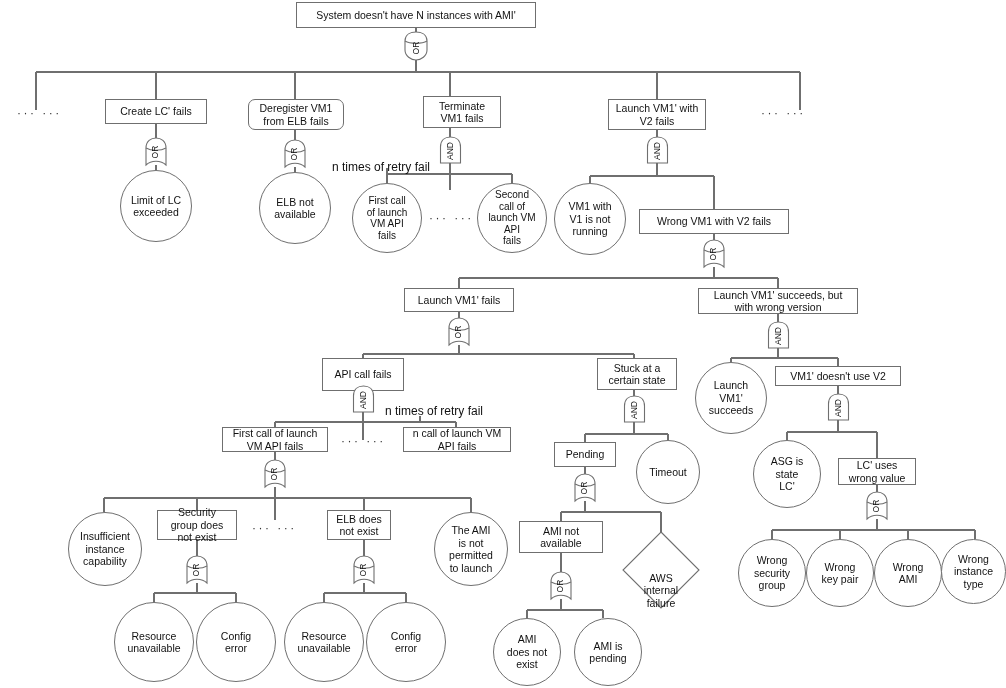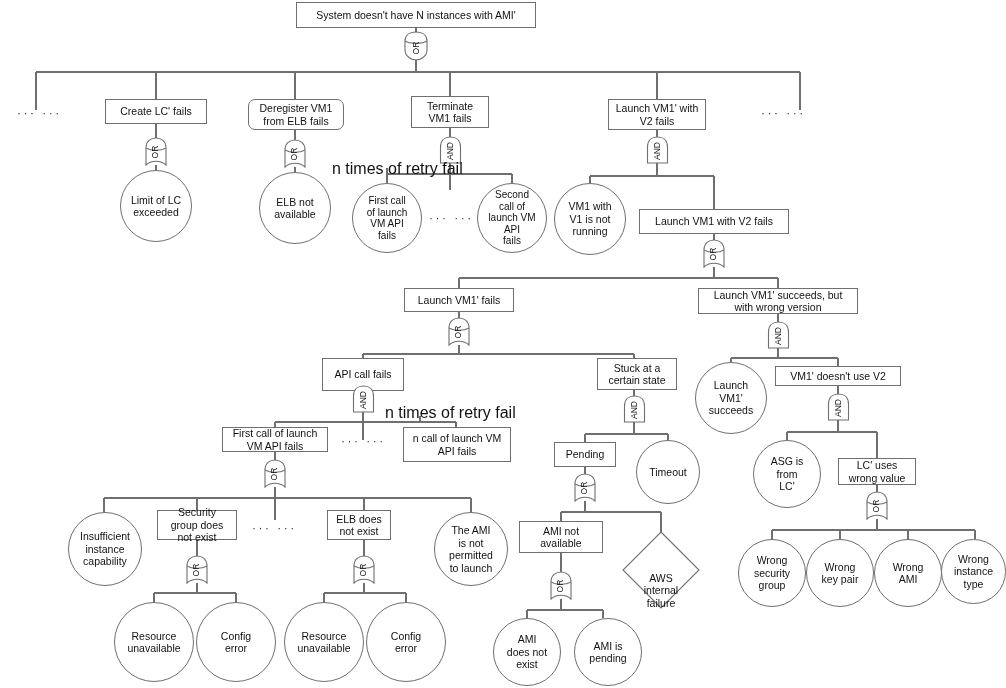--- a/index.html
+++ b/index.html
@@ -8,21 +8,21 @@
   svg#wires{position:absolute;left:0;top:0;width:1006px;height:688px;}
   .node{position:absolute;box-sizing:border-box;display:flex;align-items:center;justify-content:center;
         text-align:center;color:#111;font-size:10.5px;line-height:12.5px;}
   .box{border:1px solid #6f6f6f;background:#fff;padding:1px 3px;}
   .circle{border:1px solid #6f6f6f;border-radius:50%;background:#fff;}
   .diamond-wrap{position:absolute;}
   .diamond{position:absolute;left:0;top:0;width:100%;height:100%;}
   .diamond-txt{position:absolute;left:0;top:0;width:100%;height:100%;display:flex;
                align-items:center;justify-content:center;text-align:center;
                font-size:10.5px;line-height:12.5px;color:#111;}
-  .elab{position:absolute;font-size:16px;color:#111;white-space:nowrap;}
+  .elab{position:absolute;font-size:12px;color:#111;white-space:nowrap;}
   .ell{position:absolute;font-size:12px;letter-spacing:2.5px;color:#333;white-space:nowrap;}
   .gate{position:absolute;}
   .gate svg{display:block;overflow:visible;}
   .gatelabel{font-size:8.5px;fill:#111;font-family:"Liberation Sans",sans-serif;}
 </style>
 </head>
 <body>
 
 <div id="stage">
 
@@ -183,21 +183,21 @@
       <path d="M2,11 C2,4 7,1 12,1 C17,1 22,4 22,11 L22,28 C17,23 7,23 2,28 Z" fill="#fff" stroke="#6f6f6f" stroke-width="1.1"></path>
       <path d="M2,11 C7,14 17,14 22,11" fill="none" stroke="#6f6f6f" stroke-width="1.1"></path>
       <text class="gatelabel" x="12" y="17" text-anchor="middle" transform="rotate(-90 12 15)">OR</text>
     </svg>
   </div>
   <div class="node circle" style="left:259px;top:172px;width:72px;height:72px;white-space:pre-line;">
     <span>ELB not
 available</span>
   </div>
 
-  <div class="node box" style="left:411px;top:96px;width:78px;height:32px;white-space:pre-line;">
+  <div class="node box" style="left:423px;top:96px;width:78px;height:32px;white-space:pre-line;">
     <span>Terminate
 VM1 fails</span>
   </div>
   <div class="gate" style="left:439px;top:136px;">
     <svg width="23" height="28" viewBox="0 0 23 28">
       <path d="M1.5,11 C1.5,4 6,1 11.5,1 C17,1 21.5,4 21.5,11 L21.5,27 L1.5,27 Z" fill="#fff" stroke="#6f6f6f" stroke-width="1.1"></path>
       <text class="gatelabel" x="11.5" y="17" text-anchor="middle" transform="rotate(-90 11.5 15)">AND</text>
     </svg>
   </div>
   <div class="elab" style="left:332px;top:160px;">n times of retry fail</div>
@@ -226,21 +226,21 @@
       <text class="gatelabel" x="11.5" y="17" text-anchor="middle" transform="rotate(-90 11.5 15)">AND</text>
     </svg>
   </div>
   <div class="node circle" style="left:554px;top:183px;width:72px;height:72px;white-space:pre-line;">
     <span>VM1 with
 V1 is not
 running</span>
   </div>
 
   <div class="node box" style="left:639px;top:209px;width:150px;height:25px;">
-    <span>Launch VM1 with V2 fails</span>
+    <span>Wrong VM1 with V2 fails</span>
   </div>
   <div class="gate" style="left:702px;top:239px;">
     <svg width="24" height="29" viewBox="0 0 24 29">
       <path d="M2,11 C2,4 7,1 12,1 C17,1 22,4 22,11 L22,28 C17,23 7,23 2,28 Z" fill="#fff" stroke="#6f6f6f" stroke-width="1.1"></path>
       <path d="M2,11 C7,14 17,14 22,11" fill="none" stroke="#6f6f6f" stroke-width="1.1"></path>
       <text class="gatelabel" x="12" y="17" text-anchor="middle" transform="rotate(-90 12 15)">OR</text>
     </svg>
   </div>
 
   <div class="node box" style="left:404px;top:288px;width:110px;height:24px;">
@@ -301,21 +301,21 @@
       <path d="M1.5,11 C1.5,4 6,1 11.5,1 C17,1 21.5,4 21.5,11 L21.5,27 L1.5,27 Z" fill="#fff" stroke="#6f6f6f" stroke-width="1.1"></path>
       <text class="gatelabel" x="11.5" y="17" text-anchor="middle" transform="rotate(-90 11.5 15)">AND</text>
     </svg>
   </div>
 
   <div class="node box" style="left:222px;top:427px;width:106px;height:25px;white-space:pre-line;">
     <span>First call of launch
 VM API fails</span>
   </div>
   <div class="ell" style="left:341px;top:434px;">···  ···</div>
-  <div class="node box" style="left:403px;top:427px;width:108px;height:35px;white-space:pre-line;">
+  <div class="node box" style="left:403px;top:427px;width:108px;height:25px;white-space:pre-line;">
     <span>n call of launch VM
 API fails</span>
   </div>
   <div class="gate" style="left:263px;top:459px;">
     <svg width="24" height="29" viewBox="0 0 24 29">
       <path d="M2,11 C2,4 7,1 12,1 C17,1 22,4 22,11 L22,28 C17,23 7,23 2,28 Z" fill="#fff" stroke="#6f6f6f" stroke-width="1.1"></path>
       <path d="M2,11 C7,14 17,14 22,11" fill="none" stroke="#6f6f6f" stroke-width="1.1"></path>
       <text class="gatelabel" x="12" y="17" text-anchor="middle" transform="rotate(-90 12 15)">OR</text>
     </svg>
   </div>
@@ -329,21 +329,21 @@
       <path d="M2,11 C7,14 17,14 22,11" fill="none" stroke="#6f6f6f" stroke-width="1.1"></path>
       <text class="gatelabel" x="12" y="17" text-anchor="middle" transform="rotate(-90 12 15)">OR</text>
     </svg>
   </div>
   <div class="node circle" style="left:636px;top:440px;width:64px;height:64px;">
     <span>Timeout</span>
   </div>
 
   <div class="node circle" style="left:753px;top:440px;width:68px;height:68px;white-space:pre-line;">
     <span>ASG is
-from
+state
 LC'</span>
   </div>
   <div class="node box" style="left:838px;top:458px;width:78px;height:27px;white-space:pre-line;">
     <span>LC' uses
 wrong value</span>
   </div>
   <div class="gate" style="left:865px;top:491px;">
     <svg width="24" height="29" viewBox="0 0 24 29">
       <path d="M2,11 C2,4 7,1 12,1 C17,1 22,4 22,11 L22,28 C17,23 7,23 2,28 Z" fill="#fff" stroke="#6f6f6f" stroke-width="1.1"></path>
       <path d="M2,11 C7,14 17,14 22,11" fill="none" stroke="#6f6f6f" stroke-width="1.1"></path>

